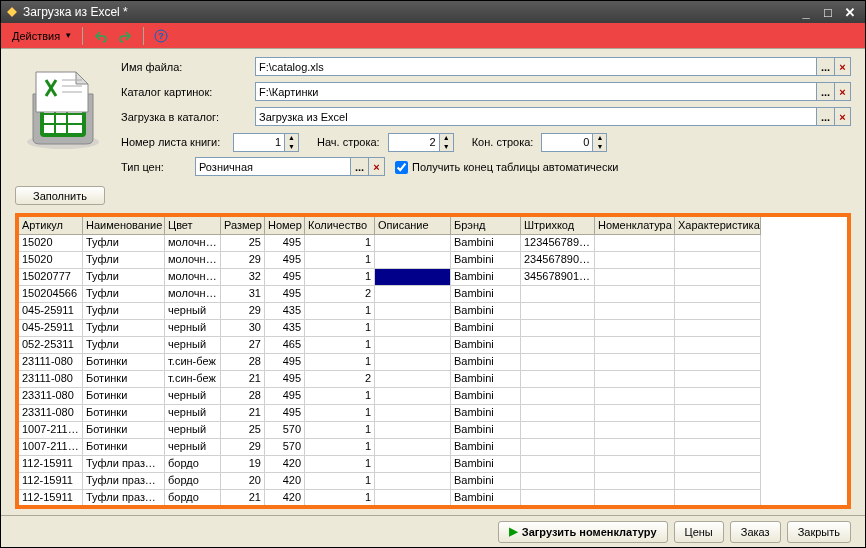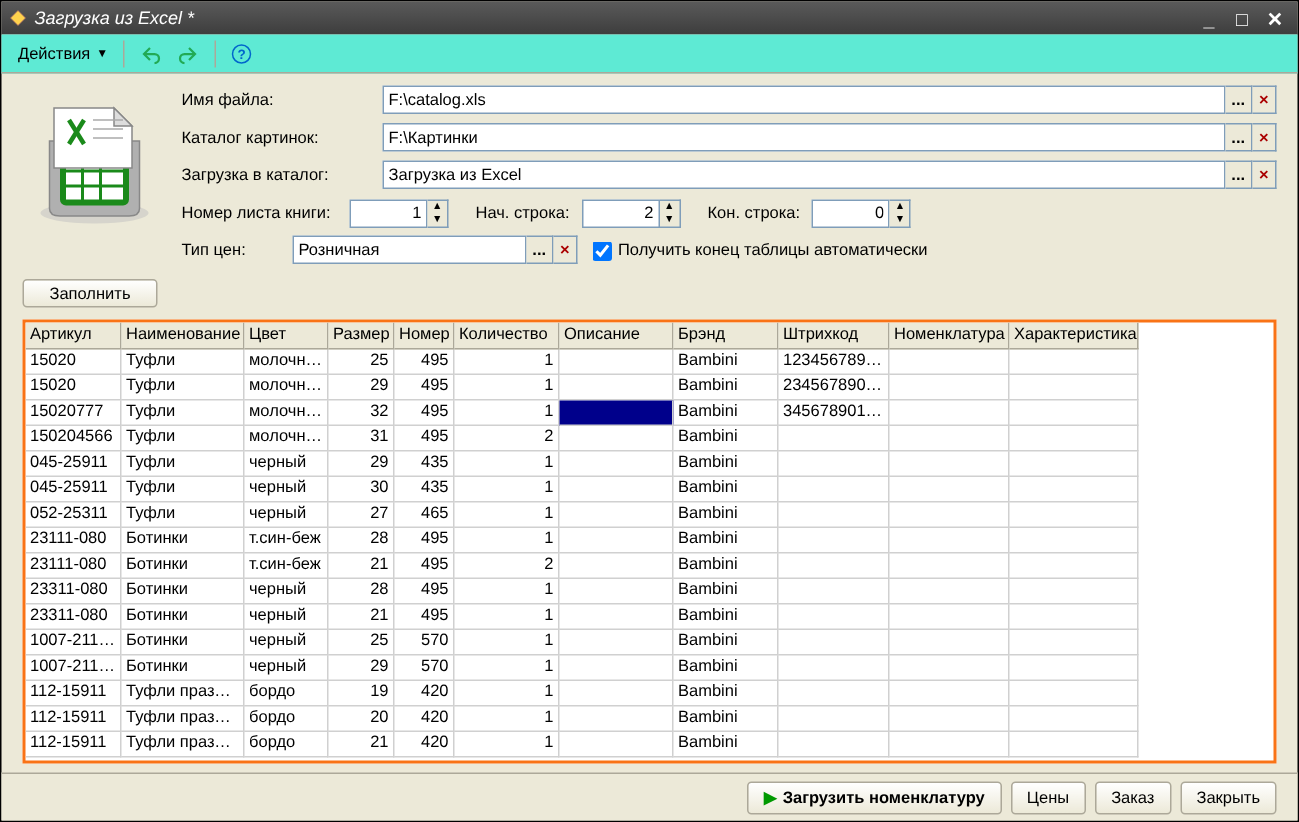--- a/index.html
+++ b/index.html
@@ -1,42 +1,42 @@
 <!DOCTYPE html>
 <html><head>
 <meta charset="utf-8">
 <style>
 * { box-sizing: border-box; margin: 0; padding: 0; }
 html, body { width: 866px; height: 548px; font-family: Tahoma, Arial, sans-serif; font-size: 11px; overflow: hidden; background: #ece9d8; }
 .window { width: 866px; height: 548px; background: #ece9d8; display: flex; flex-direction: column; border: 1px solid #000; }
 .titlebar { height: 22px; background: linear-gradient(#5a5a5a,#3d3d3d); color: #fff; display: flex; align-items: center; padding: 0 4px; font-size: 12px; }
 .titlebar .icon { width: 14px; height: 14px; margin-right: 4px; display:flex; align-items:center; justify-content:center;}
-.titlebar .title { flex: 1; font-style: italic; }
+.titlebar .title { flex: 1; }
 .titlebar .wbtn { width: 22px; height: 18px; display: flex; align-items: center; justify-content: center; font-family: Arial; font-size: 13px; font-weight: bold; color: #fff; cursor: pointer; }
-.toolbar { height: 26px; background: #5eead4; border-bottom: 1px solid #aca899; display: flex; align-items: center; padding: 0 6px; gap: 2px; }
+.toolbar { height: 26px; background: #ef4444; border-bottom: 1px solid #aca899; display: flex; align-items: center; padding: 0 6px; gap: 2px; }
 .tbtn { height: 20px; padding: 0 4px; display: flex; align-items: center; border: 1px solid transparent; cursor: pointer; gap: 2px; }
 .tsep { width: 1px; height: 18px; background: #aca899; margin: 0 3px; }
 .drop { font-size: 8px; margin-left: 2px; }
 .form-area { padding: 8px 14px 4px 14px; display: flex; gap: 10px; }
 .logo { width: 96px; height: 96px; margin-top: 4px; display:flex; align-items:center; justify-content:center; }
 .fields { flex: 1; }
 .row { display: flex; align-items: center; margin-bottom: 5px; height: 20px; }
 .lbl { width: 112px; text-align: left; }
 .input-combo { flex: 1; display: flex; height: 20px; margin-left: 22px; }
 .txt { flex: 1; border: 1px solid #7f9db9; background: #fff; padding: 1px 3px; height: 19px; font-size: 11px; }
 .dots { width: 18px; height: 19px; border: 1px solid #7f9db9; border-left: none; background: #ece9d8; display: flex; align-items: center; justify-content: center; cursor: pointer; font-weight: bold; }
 .xbtn { width: 16px; height: 19px; border: 1px solid #7f9db9; border-left: none; background: #ece9d8; display: flex; align-items: center; justify-content: center; cursor: pointer; color: #a00; font-weight: bold; }
 .spin-wrap { display: flex; height: 19px; }
 .spin { width: 52px; border: 1px solid #7f9db9; background: #fff; text-align: right; padding: 1px 3px; font-size: 11px; }
 .spinb { width: 14px; height: 19px; border: 1px solid #7f9db9; border-left: none; background: #ece9d8; display: flex; flex-direction: column; cursor: pointer; font-size:7px; }
 .spinb div { flex:1; display:flex; align-items:center; justify-content:center; line-height:1; }
 .chk { width: 13px; height: 13px; margin: 0 4px 0 10px; }
 .btn { height: 19px; padding: 0 14px; border: 1px solid #aca899; background: linear-gradient(#fff,#ece9d8); cursor: pointer; border-radius: 3px; font-size: 11px; }
 .fill-row { padding: 0 14px 8px 14px; }
-.grid-wrap { flex: 1; margin: 0 14px 6px 14px; border: 2px solid #f97316; overflow: hidden; display: flex; flex-direction: column; background: #fff; }
+.grid-wrap { flex: 1; margin: 0 14px 6px 14px; border: 4px solid #f97316; overflow: hidden; display: flex; flex-direction: column; background: #fff; }
 .grid { display: grid; grid-template-columns: 64px 82px 56px 44px 40px 70px 76px 70px 74px 80px 86px; font-size: 11px; }
 .gh { background: #ece9d8; border-right: 1px solid #aca899; border-bottom: 1px solid #aca899; padding: 2px 3px; height: 18px; white-space: nowrap; overflow: hidden; }
 .gc { border-right: 1px solid #d0d0d0; border-bottom: 1px solid #d0d0d0; padding: 1px 3px; height: 17px; white-space: nowrap; overflow: hidden; text-overflow: ellipsis; }
 .gc.num { text-align: right; }
 .gc.sel { background: #00008b; color: #fff; }
 .grid-body { overflow-y: scroll; flex: 1; }
 .footer { height: 32px; border-top: 1px solid #aca899; display: flex; align-items: center; justify-content: flex-end; padding: 0 14px; gap: 6px; background: #ece9d8; }
 .fbtn { height: 22px; padding: 0 10px; border: 1px solid #aca899; background: linear-gradient(#fff,#ece9d8); cursor: pointer; border-radius: 3px; display: flex; align-items: center; gap: 4px; font-size: 11px; }
 .green-arrow { color: #090; font-weight: bold; }
 </style>

